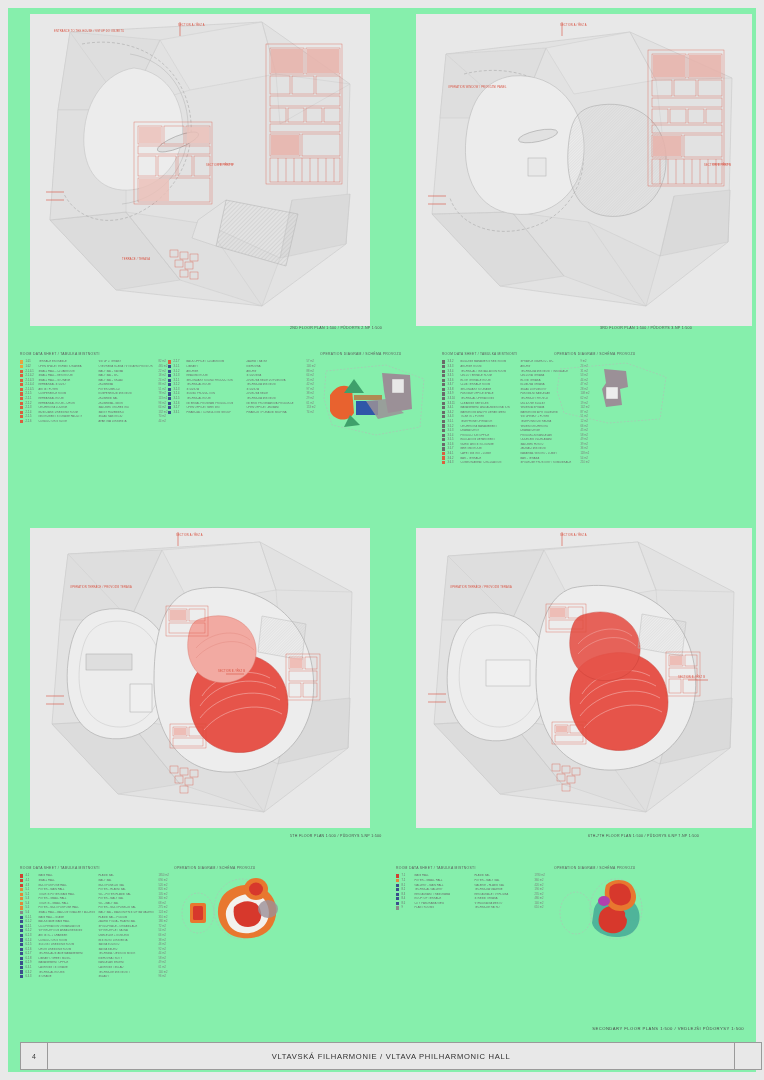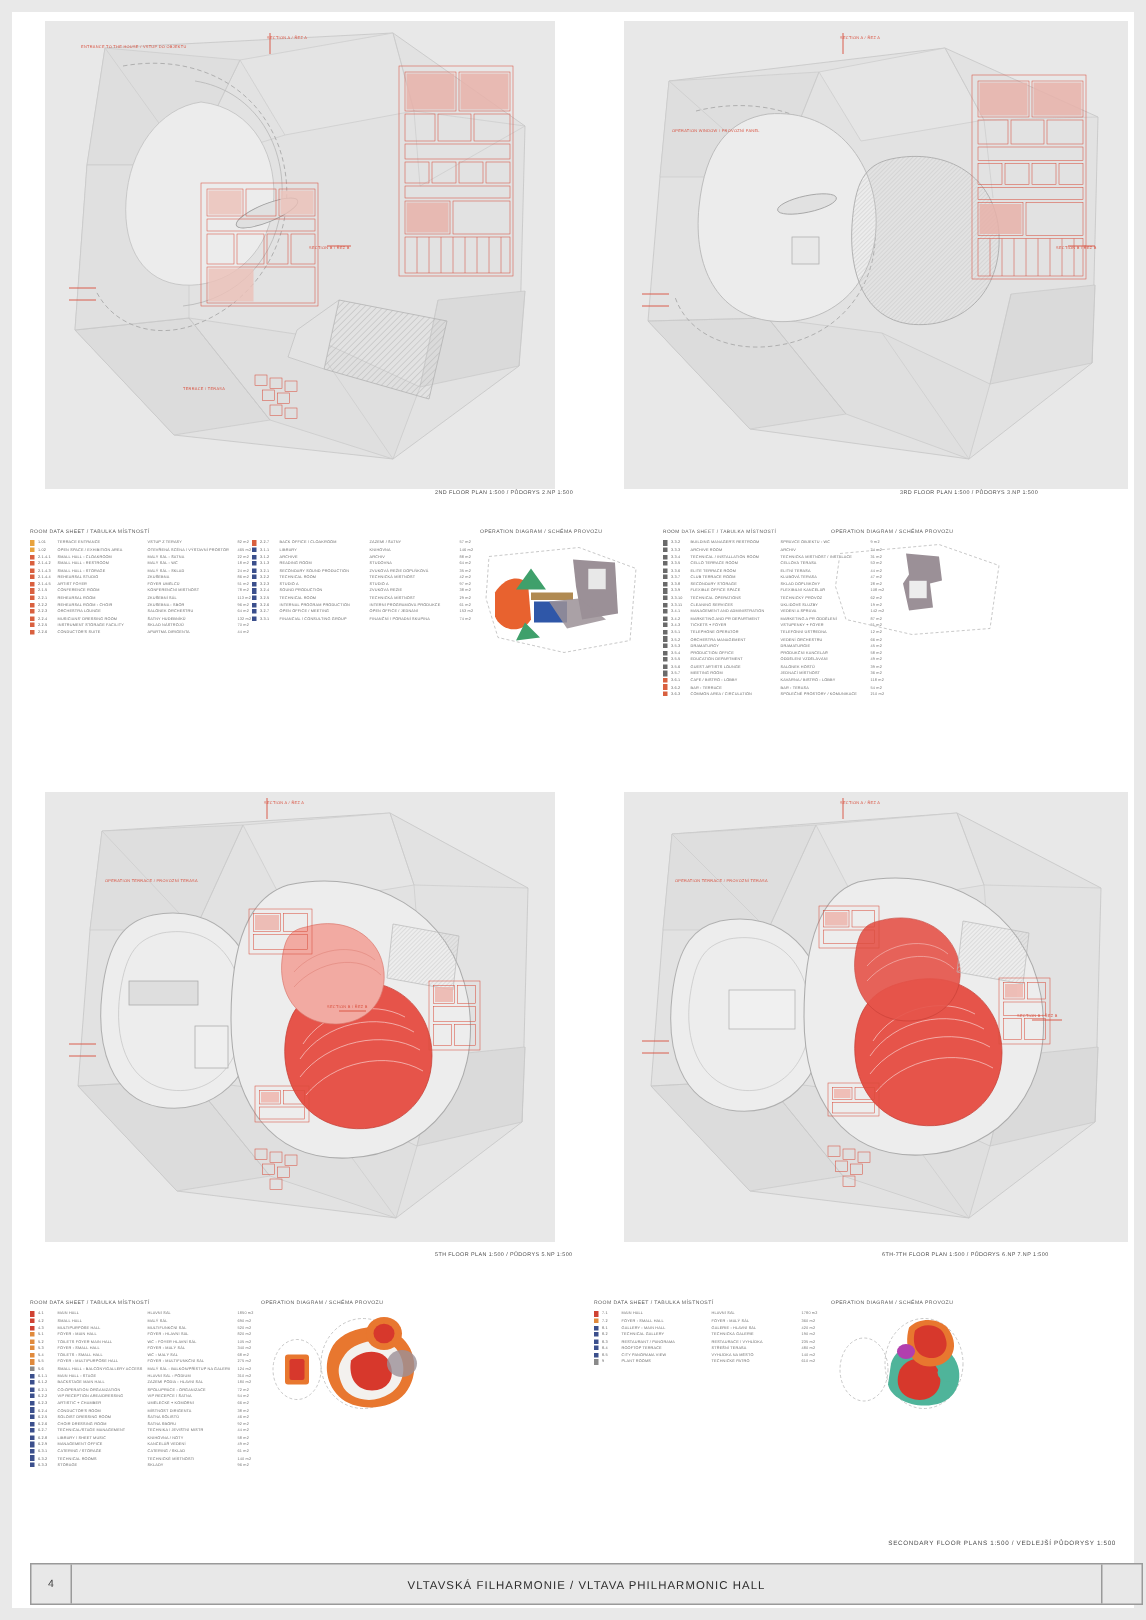--- a/index.html
+++ b/index.html
@@ -1,18 +1,18 @@
 <!DOCTYPE html>
 <html><head>
 <meta charset="utf-8">
 <style>
   html,body{margin:0;padding:0;background:#ffffff;}
   body{width:764px;height:1080px;font-family:"Liberation Sans",sans-serif;overflow:hidden;}
   .board{position:relative;width:764px;height:1080px;background:#e9e9e9;}
-  .sheet{position:absolute;left:8px;top:8px;width:748px;height:1064px;background:#ffffff;}
+  .sheet{position:absolute;left:8px;top:8px;width:748px;height:1064px;background:#86efac;}
 
   
   .panel{position:absolute;background:#e8e8e8;overflow:hidden;}
   .plan-svg{position:absolute;left:0;top:0;}
   .cap{position:absolute;font-size:3.6px;letter-spacing:.28px;color:#4c4c4c;white-space:nowrap;}
 
   
   .marker{position:absolute;font-size:2.6px;color:#d94f3d;letter-spacing:.2px;white-space:nowrap;}
 
   

